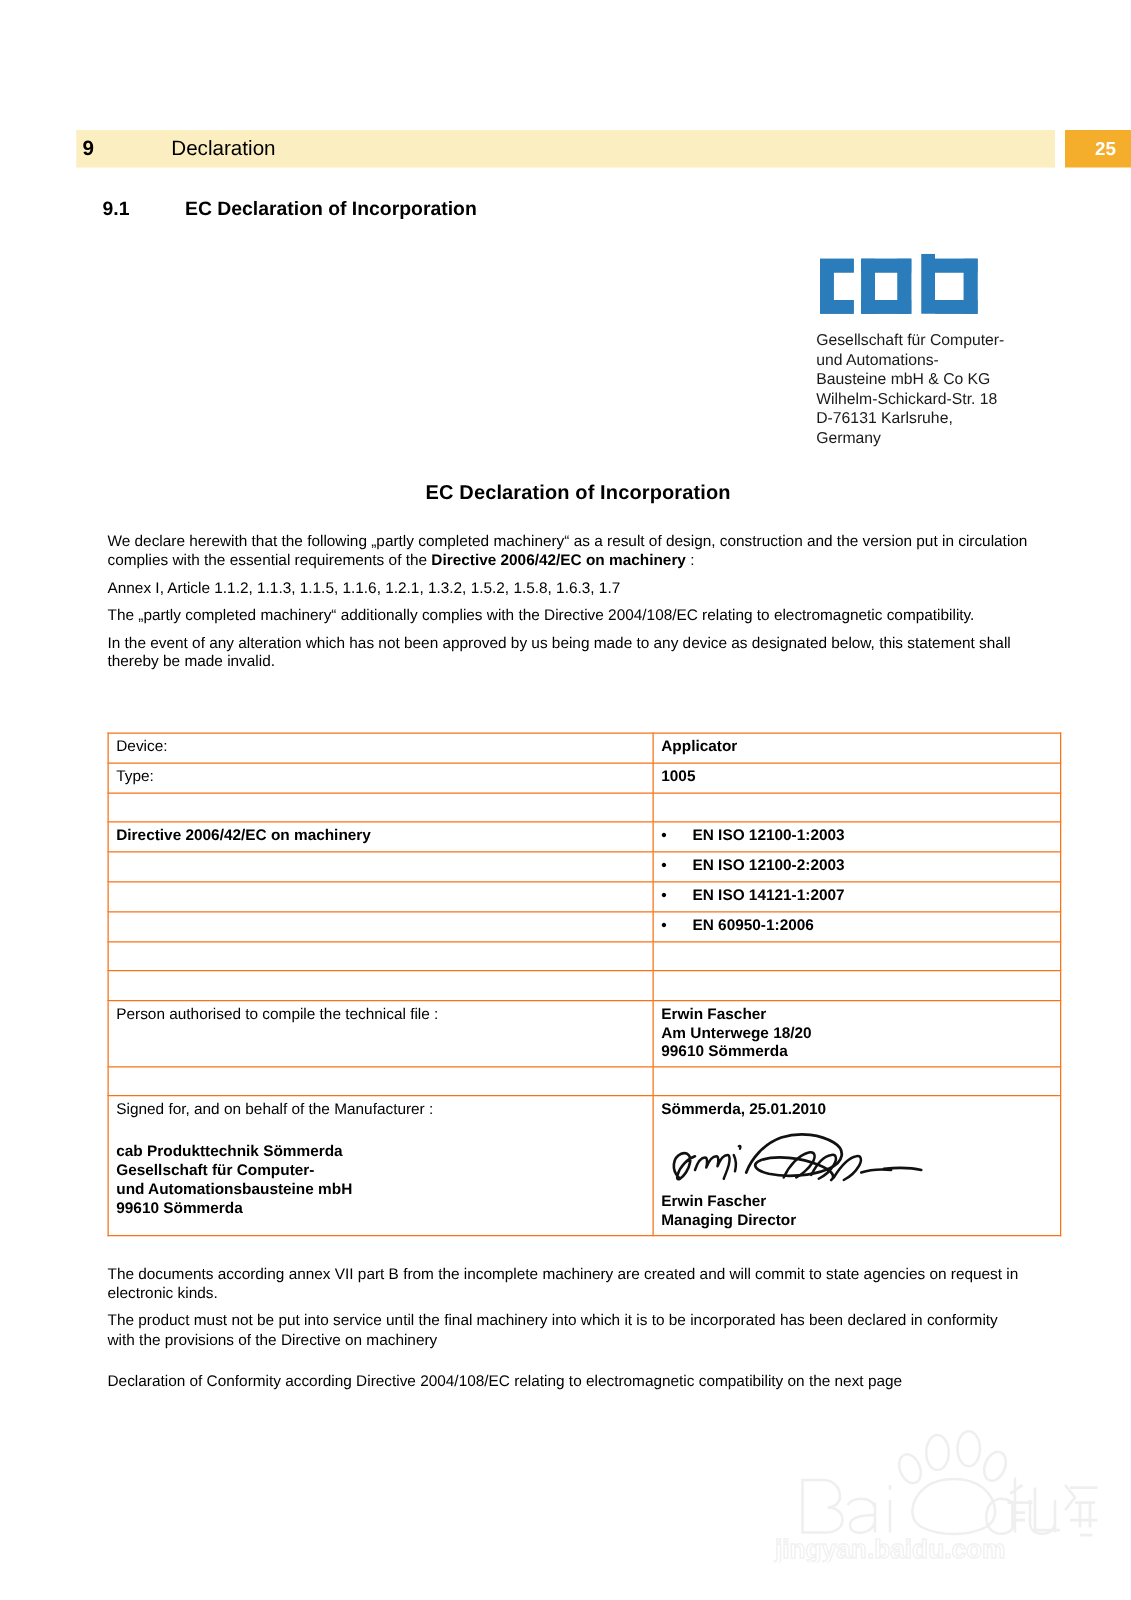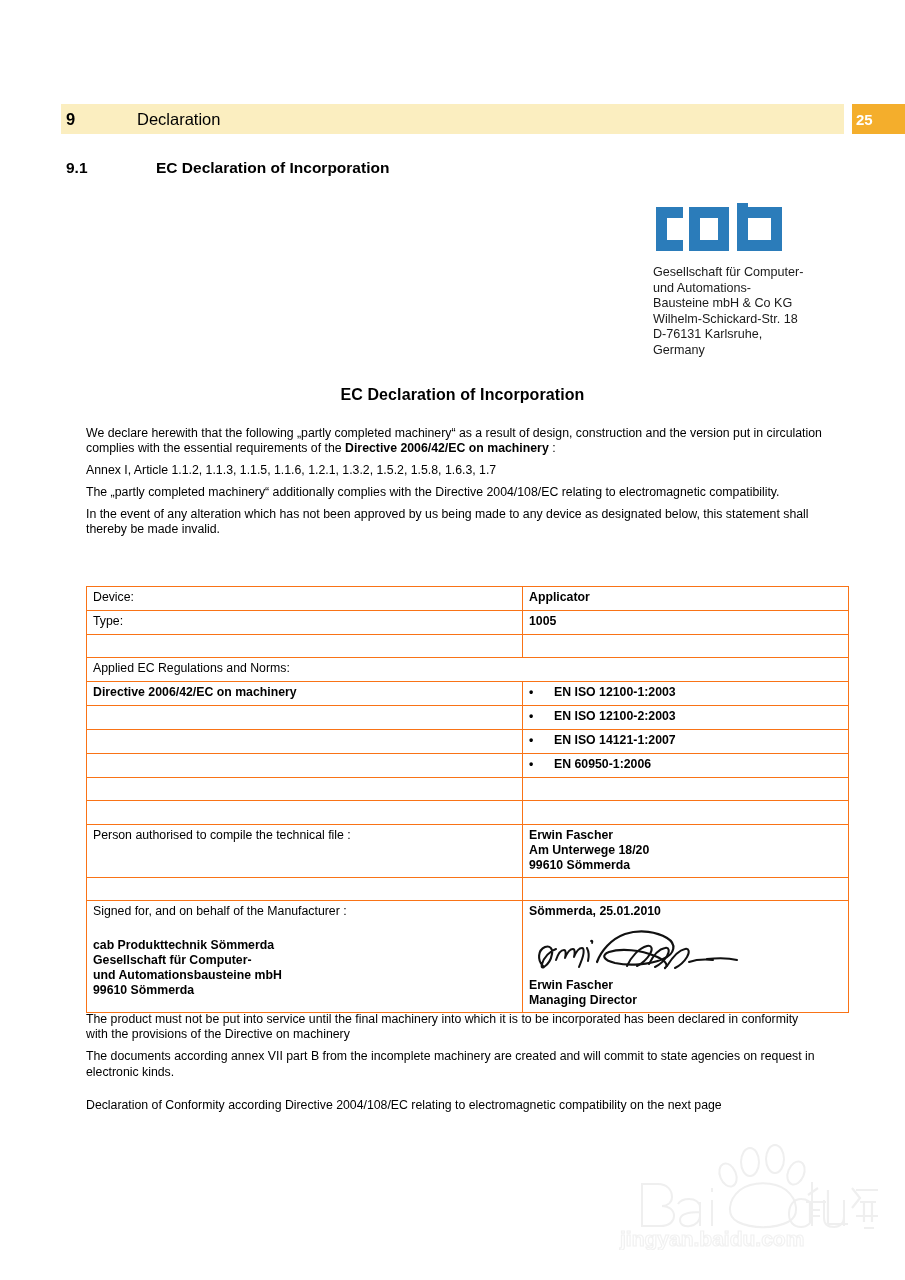--- a/index.html
+++ b/index.html
@@ -45,33 +45,32 @@
     left: 852px;
     top: 104px;
     width: 53px;
     height: 30px;
     background: #f4ae2c;
     color: #ffffff;
     font-size: 15px;
     font-weight: bold;
     display: flex;
     align-items: center;
-    padding-left: 4px;
+    padding-left: 24px;
     box-sizing: border-box;
   }
 
   
   .section-head {
     position: absolute;
-    left: 66px;
+    left: 82px;
     top: 159px;
     font-size: 15.5px;
     font-weight: bold;
     display: flex;
-    gap: 24px;
   }
   .section-num { width: 66px; }
 
   
   .logo-block {
     position: absolute;
     left: 653px;
     top: 203px;
     width: 230px;
   }
@@ -229,23 +228,20 @@
       <td class="col-left">Device:</td>
       <td class="col-right b">Applicator</td>
     </tr>
     <tr>
       <td class="col-left">Type:</td>
       <td class="col-right b">1005</td>
     </tr>
     <tr class="spacer">
       <td class="col-left">&nbsp;</td>
       <td class="col-right">&nbsp;</td>
-    </tr>
-    <tr>
-      <td colspan="2">Applied EC Regulations and Norms:</td>
     </tr>
     <tr>
       <td class="col-left b">Directive 2006/42/EC on machinery</td>
       <td class="col-right norm-cell">
         <span class="norm-row">
           <span class="norm-bullet">•</span>
           <span class="norm-text">EN ISO 12100-1:2003</span>
         </span>
       </td>
     </tr>
@@ -322,22 +318,22 @@
           </g>
         </svg>
         <span class="addr-line b">Erwin Fascher</span>
         <span class="addr-line b">Managing Director</span>
       </td>
     </tr>
   </tbody>
     </table>
 
   <div class="footer-text">
+    <p>The documents according annex VII part B from the incomplete machinery are created and will commit to state agencies on request in electronic kinds.</p>
     <p>The product must not be put into service until the final machinery into which it is to be incorporated has been declared in conformity with the provisions of the Directive on machinery</p>
-    <p>The documents according annex VII part B from the incomplete machinery are created and will commit to state agencies on request in electronic kinds.</p>
     <p class="footer-last">Declaration of Conformity according Directive 2004/108/EC relating to electromagnetic compatibility on the next page</p>
   </div>
 
   <svg class="watermark" width="270" height="110" viewBox="0 0 270 110">
     <g fill="none" stroke="#e2e2e2" stroke-width="2">
 
       <ellipse cx="138" cy="22" rx="9" ry="14"></ellipse>
       <ellipse cx="163" cy="19" rx="9" ry="14"></ellipse>
       <ellipse cx="116" cy="35" rx="8" ry="12" transform="rotate(-22 116 35)"></ellipse>
       <ellipse cx="184" cy="33" rx="8" ry="12" transform="rotate(22 184 33)"></ellipse>

